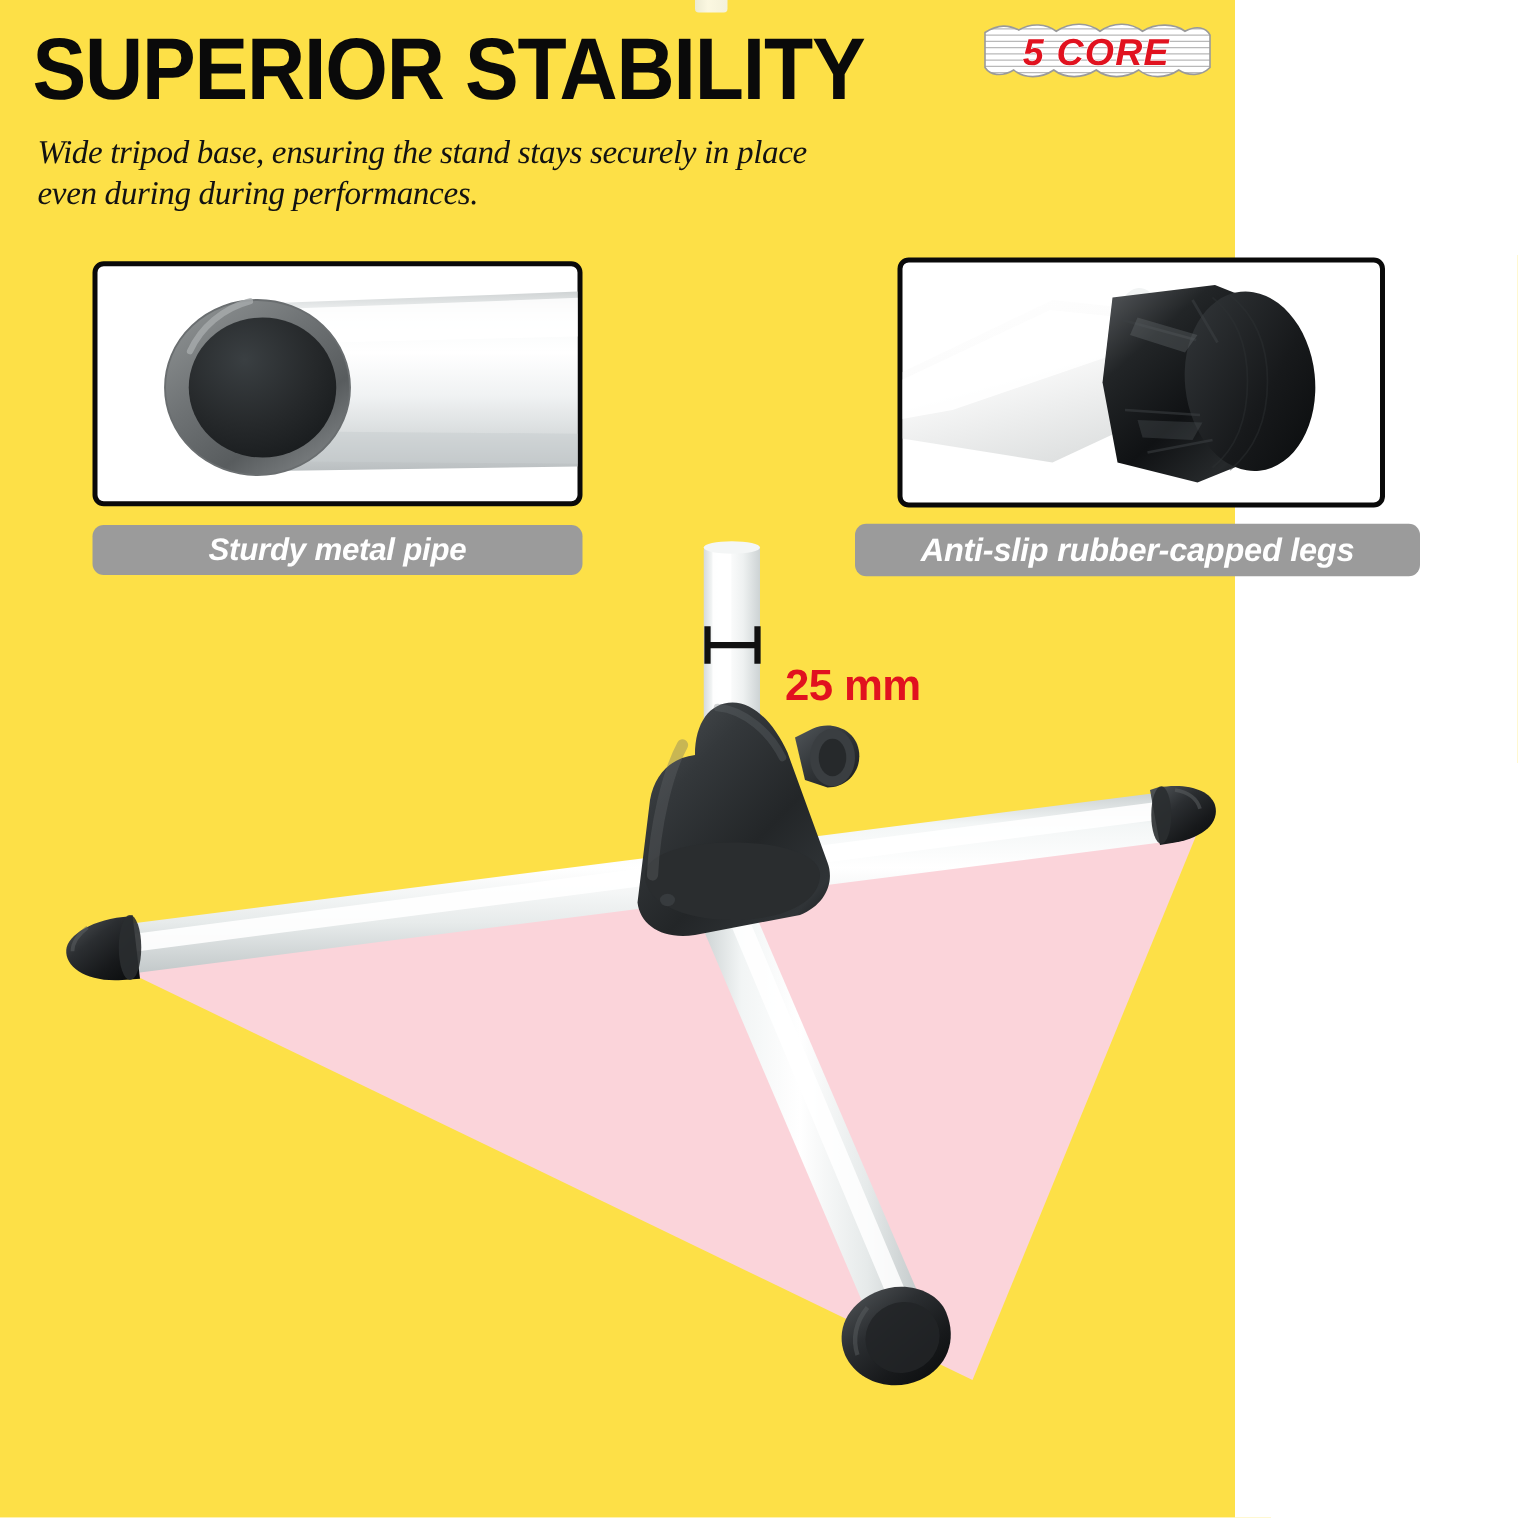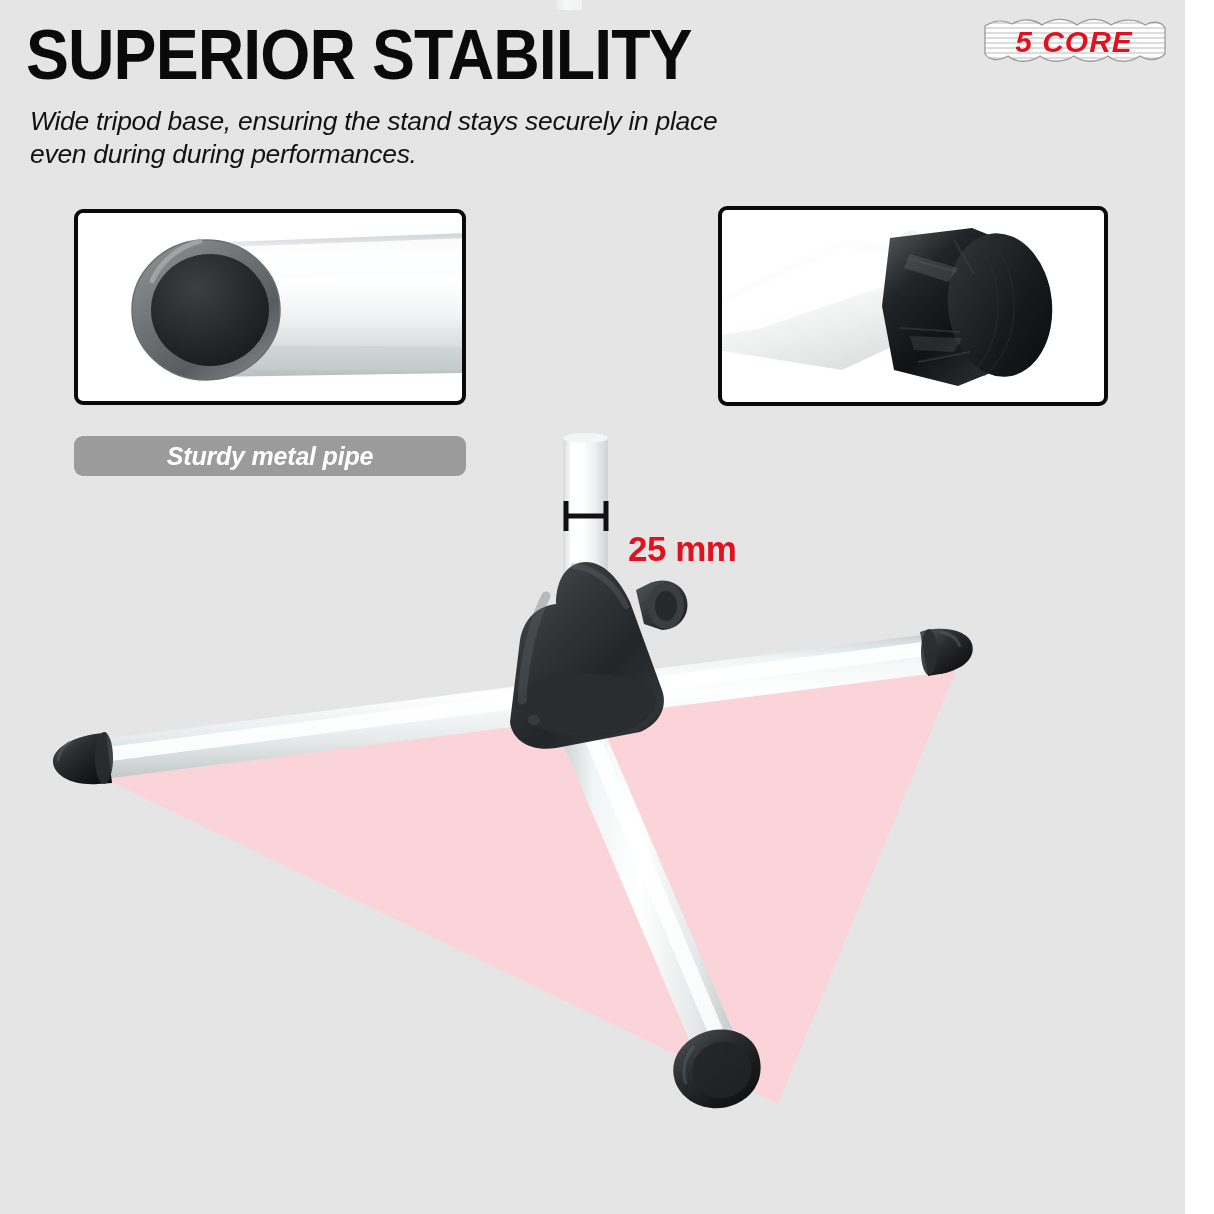--- a/index.html
+++ b/index.html
@@ -7,23 +7,23 @@
   html, body {
     width: 1214px;
     height: 1214px;
     background: #ffffff;
     font-family: "Liberation Sans", sans-serif;
     overflow: hidden;
   }
 
   #page {
     position: relative;
-    width: 1185px;
+    width: 988px;
     height: 1214px;
-    background: #e5e5e5;
+    background: #fde047;
   }
 
   
   #headline {
     position: absolute;
     left: 26px;
     top: 22px;
     font-size: 70px;
     line-height: 0.95;
     font-weight: 700;
@@ -38,20 +38,21 @@
     position: absolute;
     left: 30px;
     top: 105px;
     width: 810px;
     font-size: 26.5px;
     line-height: 1.26;
     font-style: italic;
     font-weight: 500;
     color: #121212;
     letter-spacing: -0.3px;
+    font-family: Liberation Serif, serif;
   }
 
   
   #logo {
     position: absolute;
     right: 18px;
     top: 14px;
     width: 185px;
     height: 52px;
   }
@@ -69,21 +70,20 @@
     background: #9b9b9b;
     border-radius: 9px;
     color: #ffffff;
     font-style: italic;
     font-weight: 700;
     display: flex;
     align-items: center;
     justify-content: center;
     letter-spacing: -0.2px;
     white-space: nowrap;
-    margin-top: 16px;
   }
 
   
   #frame-pipe { left: 74px; top: 209px; width: 392px; height: 196px; }
   #caption-pipe {
     left: 74px; top: 420px; width: 392px; height: 40px;
     font-size: 25px;
   }
 
   
@@ -255,20 +255,21 @@
       <g stroke="#2e3234" stroke-width="1.3" opacity="0.45" fill="none">
         <path d="M248,28 C268,44 276,68 276,95 C276,124 268,148 248,164"></path>
         <path d="M262,26 C284,44 292,68 292,95 C292,124 284,148 262,166"></path>
       </g>
 
       <path d="M188,44 L236,58 L226,72 L182,58 Z" fill="#6b7074" opacity="0.35"></path>
       <path d="M188,126 L240,128 L232,142 L192,140 Z" fill="#5a5f62" opacity="0.3"></path>
     </svg>
   </div>
 
+  <div class="caption-bar" id="caption-cap">Anti-slip rubber-capped legs</div>
 
   <svg id="artwork" viewBox="0 0 1214 1214">
     <defs>
       <linearGradient id="pipeVert" x1="0" y1="0" x2="1" y2="0">
         <stop offset="0%" stop-color="#d5dadb"></stop>
         <stop offset="16%" stop-color="#f6f8f8"></stop>
         <stop offset="40%" stop-color="#ffffff"></stop>
         <stop offset="70%" stop-color="#eef1f1"></stop>
         <stop offset="100%" stop-color="#cdd3d4"></stop>
       </linearGradient>

